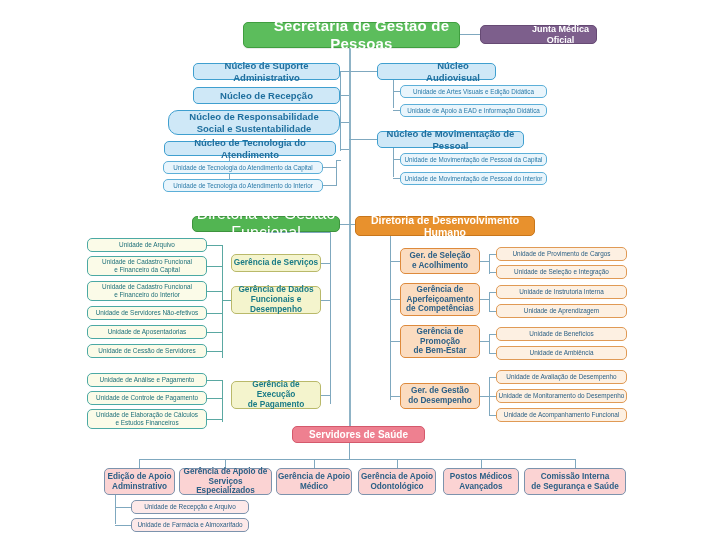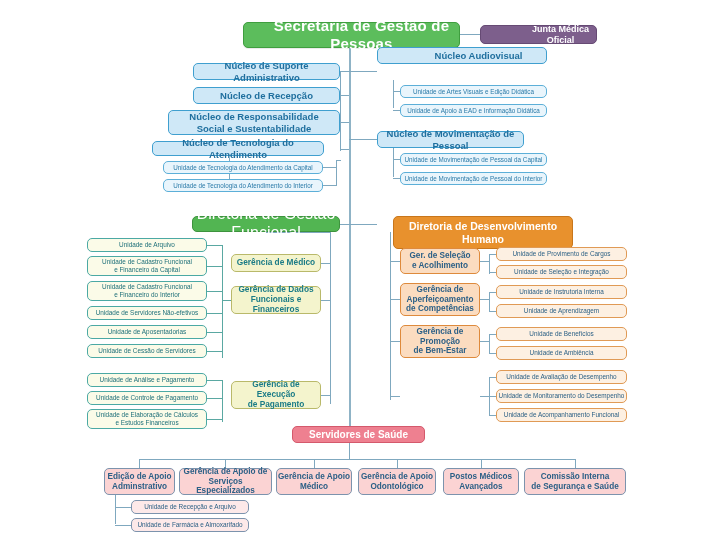--- a/index.html
+++ b/index.html
@@ -106,37 +106,37 @@
   <div class="ln v" style="left:340px;top:71px;height:80px;"></div>
 
   <div class="ln h" style="left:340px;top:71px;width:0px;"></div>
 
   <div class="node nucleo" style="left:193px;top:63px;width:147px;height:17px;">Núcleo de Suporte Administrativo</div>
   <div class="ln h" style="left:340px;top:71px;width:9px;"></div>
 
   <div class="node nucleo" style="left:193px;top:87px;width:147px;height:17px;">Núcleo de Recepção</div>
   <div class="ln h" style="left:340px;top:95px;width:9px;"></div>
 
-  <div class="node nucleo" style="left:168px;top:110px;width:172px;height:25px;white-space:pre-line;">Núcleo de Responsabilidade
+  <div class="node nucleo" style="left:168px;top:110px;width:172px;height:25px;white-space:pre-line;border-radius:10px;">Núcleo de Responsabilidade
 Social e Sustentabilidade</div>
   <div class="ln h" style="left:340px;top:122px;width:9px;"></div>
 
-  <div class="node nucleo" style="left:152px;top:141px;width:172px;height:15px;">Núcleo de Tecnologia do Atendimento</div>
+  <div class="node nucleo" style="left:164px;top:141px;width:172px;height:15px;">Núcleo de Tecnologia do Atendimento</div>
   <div class="ln h" style="left:340px;top:149px;width:9px;"></div>
 
   <div class="ln v" style="left:229px;top:158px;height:8px;"></div>
   <div class="ln v" style="left:229px;top:166px;height:20px;"></div>
   <div class="node nucleo-unit" style="left:163px;top:161px;width:160px;height:13px;">Unidade de Tecnologia do Atendimento da Capital</div>
   <div class="node nucleo-unit" style="left:163px;top:179px;width:160px;height:13px;">Unidade de Tecnologia do Atendimento do Interior</div>
   <div class="ln h" style="left:323px;top:167px;width:14px;"></div>
   <div class="ln h" style="left:323px;top:185px;width:14px;"></div>
   <div class="ln v" style="left:336px;top:160px;height:26px;"></div>
   <div class="ln h" style="left:336px;top:160px;width:5px;"></div>
 
-  <div class="node nucleo" style="left:377px;top:47px;width:170px;height:17px;padding-left:33px;">Núcleo Audiovisual</div>
+  <div class="node nucleo" style="left:377px;top:63px;width:119px;height:17px;padding-left:33px;">Núcleo Audiovisual</div>
   <div class="ln h" style="left:349px;top:71px;width:28px;"></div>
 
   <div class="ln v" style="left:393px;top:80px;height:28px;"></div>
   <div class="node nucleo-unit" style="left:400px;top:85px;width:147px;height:13px;">Unidade de Artes Visuais e Edição Didática</div>
   <div class="node nucleo-unit" style="left:400px;top:104px;width:147px;height:13px;">Unidade de Apoio à EAD e Informação Didática</div>
   <div class="ln h" style="left:393px;top:91px;width:7px;"></div>
   <div class="ln h" style="left:393px;top:110px;width:7px;"></div>
 
   <div class="node nucleo" style="left:377px;top:131px;width:147px;height:17px;">Núcleo de Movimentação de Pessoal</div>
   <div class="ln h" style="left:349px;top:139px;width:28px;"></div>
@@ -146,25 +146,25 @@
   <div class="node nucleo-unit" style="left:400px;top:172px;width:147px;height:13px;">Unidade de Movimentação de Pessoal do Interior</div>
   <div class="ln h" style="left:393px;top:159px;width:7px;"></div>
   <div class="ln h" style="left:393px;top:178px;width:7px;"></div>
 
   <div class="node dir-green" style="left:192px;top:216px;width:148px;height:16px;">Diretoria de Gestão Funcional</div>
   <div class="ln h" style="left:340px;top:224px;width:9px;"></div>
 
   <div class="ln v" style="left:330px;top:232px;height:172px;"></div>
   <div class="ln h" style="left:266px;top:232px;width:64px;"></div>
 
-  <div class="node ger-yellow" style="left:231px;top:254px;width:90px;height:18px;">Gerência de Médico</div>
+  <div class="node ger-yellow" style="left:231px;top:254px;width:90px;height:18px;">Gerência de Serviços</div>
   <div class="ln h" style="left:321px;top:263px;width:9px;"></div>
 
   <div class="node ger-yellow" style="left:231px;top:286px;width:90px;height:28px;white-space:pre-line;">Gerência de Dados
-Funcionais e Financeiros</div>
+Funcionais e Desempenho</div>
   <div class="ln h" style="left:321px;top:300px;width:9px;"></div>
 
   <div class="node ger-yellow" style="left:231px;top:381px;width:90px;height:28px;white-space:pre-line;">Gerência de Execução
 de Pagamento</div>
   <div class="ln h" style="left:321px;top:395px;width:9px;"></div>
 
   <div class="ln v teal" style="left:222px;top:245px;height:113px;"></div>
   <div class="ln h teal" style="left:222px;top:300px;width:9px;"></div>
 
   <div class="node unit-cream" style="left:87px;top:238px;width:120px;height:14px;">Unidade de Arquivo</div>
@@ -192,21 +192,21 @@
   <div class="node unit-cream" style="left:87px;top:373px;width:120px;height:14px;">Unidade de Análise e Pagamento</div>
   <div class="ln h teal" style="left:207px;top:380px;width:15px;"></div>
 
   <div class="node unit-cream" style="left:87px;top:391px;width:120px;height:14px;">Unidade de Controle de Pagamento</div>
   <div class="ln h teal" style="left:207px;top:398px;width:15px;"></div>
 
   <div class="node unit-cream" style="left:87px;top:409px;width:120px;height:20px;white-space:pre-line;">Unidade de Elaboração de Cálculos
 e Estudos Financeiros</div>
   <div class="ln h teal" style="left:207px;top:419px;width:15px;"></div>
 
-  <div class="node dir-orange" style="left:393px;top:216px;width:180px;height:33px;">Diretoria de Desenvolvimento Humano</div>
+  <div class="node dir-orange" style="left:355px;top:216px;width:180px;height:20px;">Diretoria de Desenvolvimento Humano</div>
   <div class="ln h" style="left:349px;top:224px;width:28px;"></div>
 
   <div class="ln v" style="left:390px;top:232px;height:168px;"></div>
 
   <div class="node ger-peach" style="left:400px;top:248px;width:80px;height:26px;white-space:pre-line;">Ger. de Seleção
 e Acolhimento</div>
   <div class="ln h" style="left:390px;top:261px;width:10px;"></div>
   <div class="ln v" style="left:489px;top:254px;height:20px;"></div>
   <div class="ln h" style="left:480px;top:261px;width:9px;"></div>
   <div class="node unit-peach" style="left:496px;top:247px;width:131px;height:14px;">Unidade de Provimento de Cargos</div>
@@ -229,20 +229,22 @@
 Promoção
 de Bem-Estar</div>
   <div class="ln h" style="left:390px;top:341px;width:10px;"></div>
   <div class="ln v" style="left:489px;top:334px;height:20px;"></div>
   <div class="ln h" style="left:480px;top:341px;width:9px;"></div>
   <div class="node unit-peach" style="left:496px;top:327px;width:131px;height:14px;">Unidade de Benefícios</div>
   <div class="ln h" style="left:489px;top:334px;width:7px;"></div>
   <div class="node unit-peach" style="left:496px;top:346px;width:131px;height:14px;">Unidade de Ambiência</div>
   <div class="ln h" style="left:489px;top:353px;width:7px;"></div>
 
+  <div class="node ger-peach" style="left:400px;top:383px;width:80px;height:26px;white-space:pre-line;">Ger. de Gestão
+do Desempenho</div>
   <div class="ln h" style="left:390px;top:396px;width:10px;"></div>
   <div class="ln v" style="left:489px;top:377px;height:38px;"></div>
   <div class="ln h" style="left:480px;top:396px;width:9px;"></div>
   <div class="node unit-peach" style="left:496px;top:370px;width:131px;height:14px;">Unidade de Avaliação de Desempenho</div>
   <div class="ln h" style="left:489px;top:377px;width:7px;"></div>
   <div class="node unit-peach" style="left:496px;top:389px;width:131px;height:14px;">Unidade de Monitoramento do Desempenho</div>
   <div class="ln h" style="left:489px;top:396px;width:7px;"></div>
   <div class="node unit-peach" style="left:496px;top:408px;width:131px;height:14px;">Unidade de Acompanhamento Funcional</div>
   <div class="ln h" style="left:489px;top:415px;width:7px;"></div>
 

